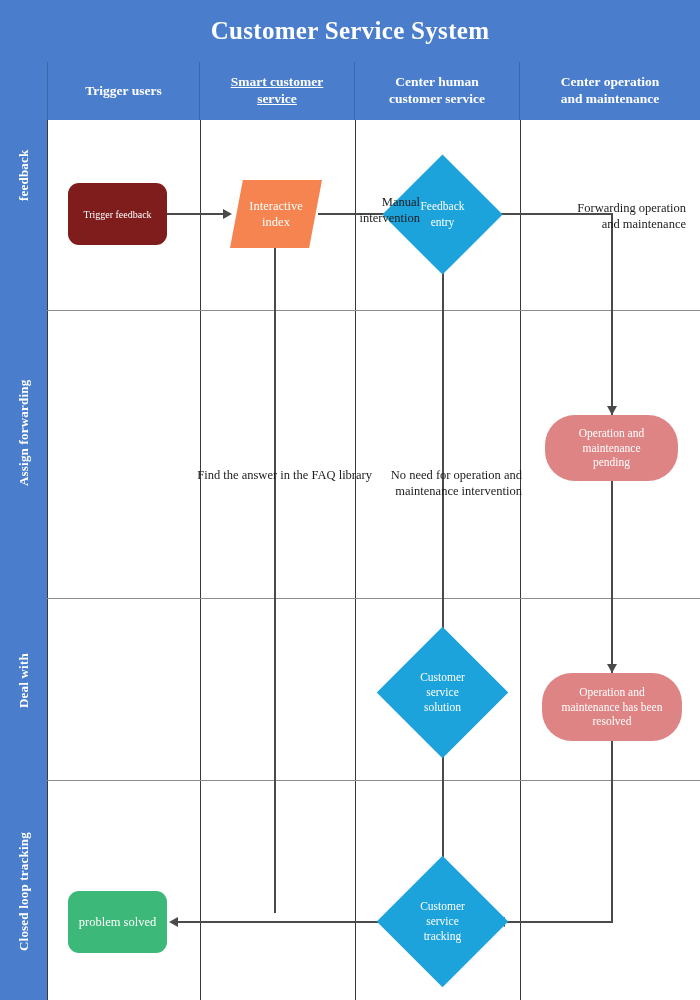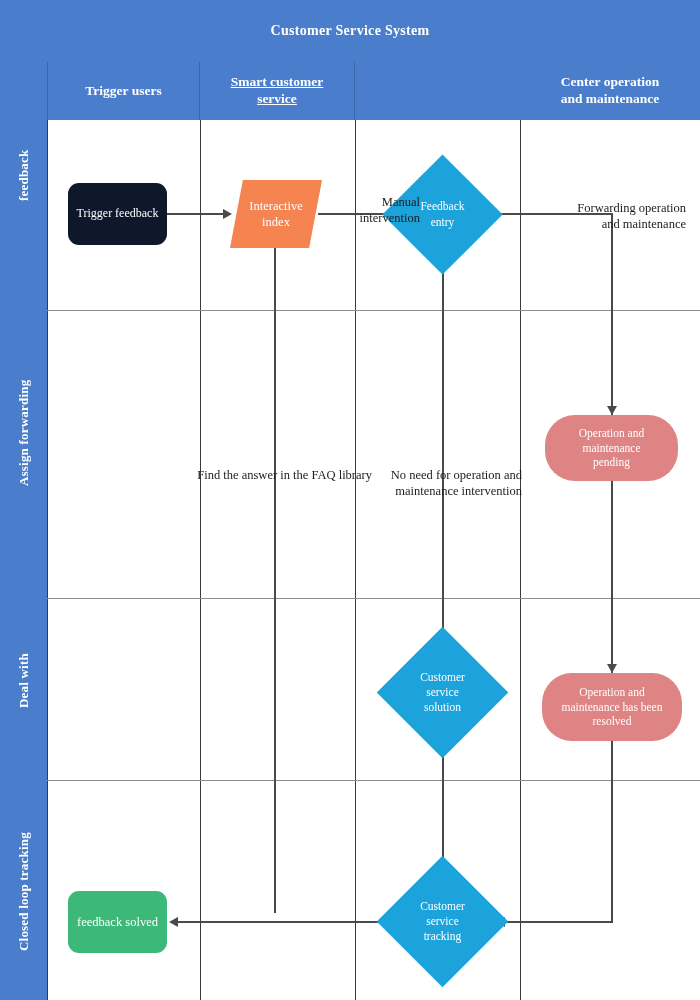--- a/index.html
+++ b/index.html
@@ -23,21 +23,21 @@
     background: #4a7ecc;
   }
   #title-text {
     position: absolute;
     left: 0; top: 0;
     width: 700px; height: 62px;
     display: flex;
     align-items: center;
     justify-content: center;
     color: #ffffff;
-    font-size: 14px;
+    font-size: 25px;
     font-weight: bold;
     letter-spacing: .3px;
   }
   
   #header-row {
     position: absolute;
     left: 0; top: 62px;
     width: 700px; height: 58px;
     background: #4a7ecc;
   }
@@ -132,20 +132,23 @@
     <div id="title-text">Customer Service System</div>
   </div>
 
   <div id="header-row">
     <div class="col-head first" style="left:47px;width:153px;">
       <span>Trigger users</span>
     </div>
     <div class="col-head" style="left:200px;width:155px;text-decoration:underline;">
       <span class="ml">Smart customer<br>service</span>
     </div>
+    <div class="col-head" style="left:355px;width:165px;">
+      <span class="ml">Center human<br>customer service</span>
+    </div>
     <div class="col-head" style="left:520px;width:180px;border-right:none;">
       <span class="ml">Center operation<br>and maintenance</span>
     </div>
   </div>
 
   <div id="lane-strip">
 
     <div class="lane-chev" style="top:0px;height:248px;">
       <div class="body" style="height:248px;"></div>
       <div class="notch" style="top:226px;background:#ffffff;clip-path:polygon(0 0,50% 100%,100% 0);"></div>
@@ -203,21 +206,21 @@
   <div class="conn-v" style="left:442px; top:732px; height:160px;"></div>
   <div class="arrow down" style="left:438px; top:884px;"></div>
 
   <div class="conn-v" style="left:611px; top:741px; height:182px;"></div>
   <div class="conn-h" style="left:496px; top:921px; width:117px;"></div>
   <div class="arrow left" style="left:496px; top:917px;"></div>
 
   <div class="conn-h" style="left:178px; top:921px; width:212px;"></div>
   <div class="arrow left" style="left:169px; top:917px;"></div>
 
-  <div class="node rounded" style="left:68px; top:183px; width:99px; height:62px; background:#0f172a; font-size:12px;">
+  <div class="node rounded" style="left:68px; top:183px; width:99px; height:62px; background:#7f1d1d; font-size:10px;">
     <span>Trigger feedback</span>
   </div>
 
   <div class="node para" style="left:230px; top:180px; width:92px; height:68px; background:#f58450; font-size:12.5px;
               clip-path: polygon(14% 0, 100% 0, 86% 100%, 0% 100%);">
     <span class="ml">Interactive<br>index</span>
   </div>
 
   <div class="node diamond-wrap" style="left:400px; top:172px; width:85px; height:85px;">
     <div class="diamond-shape" style="background:#1ca3dc;"></div>
@@ -236,21 +239,21 @@
   <div class="node pill" style="left:542px; top:673px; width:140px; height:68px; background:#df8484; font-size:11.5px;">
     <span class="ml">Operation and<br>maintenance has been<br>resolved</span>
   </div>
 
   <div class="node diamond-wrap" style="left:396px; top:875px; width:93px; height:93px;">
     <div class="diamond-shape" style="background:#1ca3dc;"></div>
     <div class="diamond-label ml" style="font-size:11.5px;">Customer<br>service<br>tracking</div>
   </div>
 
   <div class="node rounded" style="left:68px; top:891px; width:99px; height:62px; background:#3cb878; font-size:12.5px;">
-    <span>feedback solved</span>
+    <span>problem solved</span>
   </div>
 
   <div class="edge-label ml" style="left:310px; top:194px; width:110px;">Manual<br>intervention</div>
 
   <div class="edge-label ml" style="left:546px; top:200px; width:140px;">Forwarding operation<br>and maintenance</div>
 
   <div class="edge-label ml" style="left:374px; top:467px; width:148px;">No need for operation and<br>maintenance intervention</div>
 
   <div class="edge-label ml" style="left:178px; top:467px; width:194px;">Find the answer in the FAQ library</div>
 

